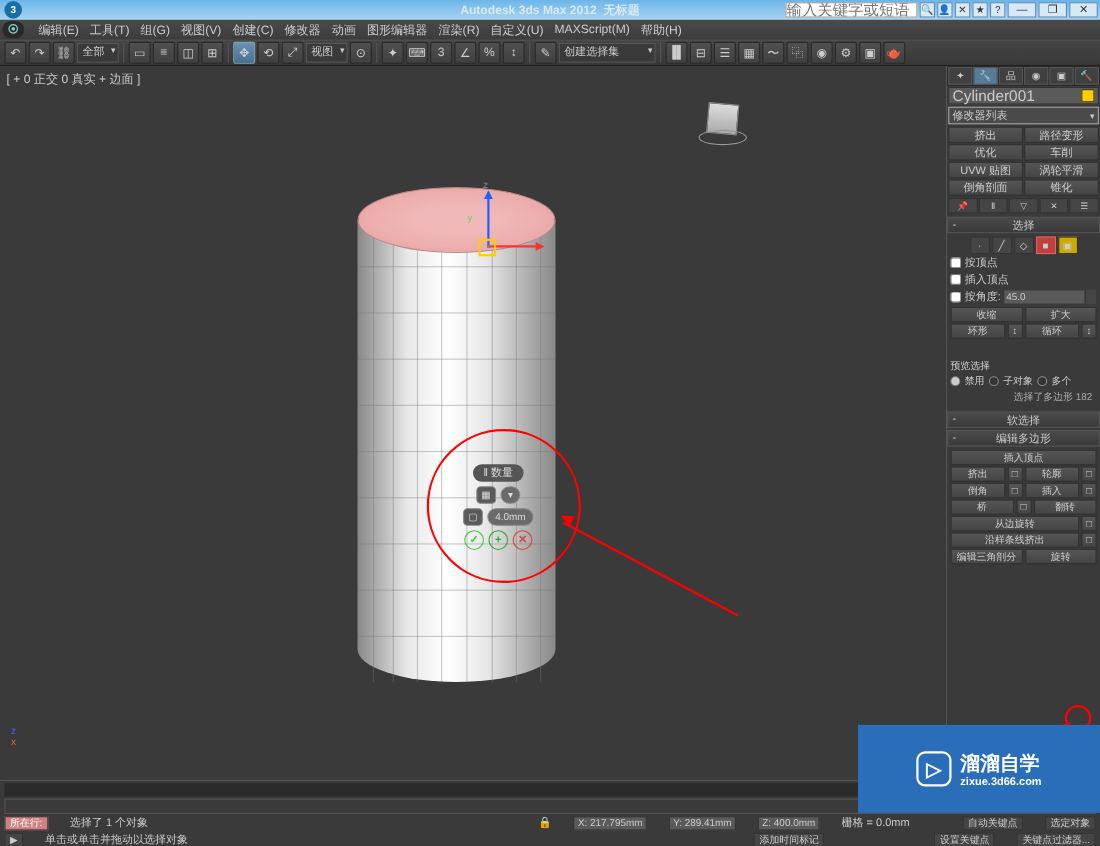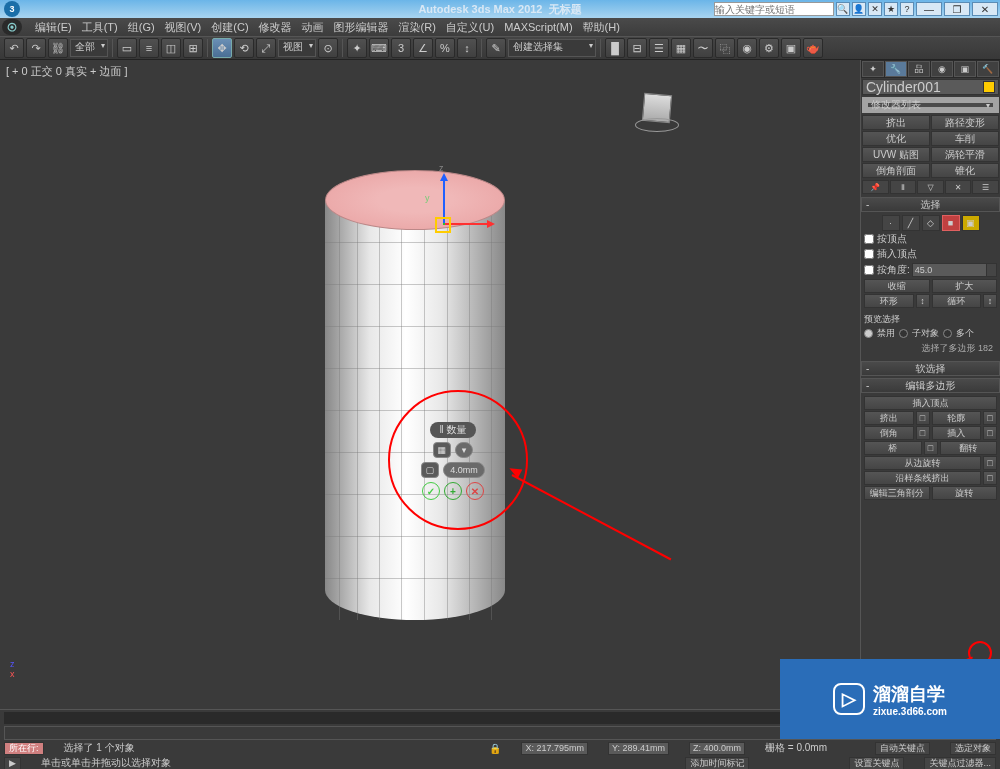--- a/index.html
+++ b/index.html
@@ -3,21 +3,21 @@
 <meta charset="utf-8">
 <style>
 * { margin: 0; padding: 0; box-sizing: border-box; font-family: "Microsoft YaHei", Arial, sans-serif; }
 body { width: 1000px; height: 769px; background: #3a3a3a; color: #cccccc; font-size: 11px; overflow: hidden; position: relative; }
 
 
 .titlebar { height: 18px; background: linear-gradient(#6bb5e8,#a8d4f0); display: flex; align-items: center; color: #fff; font-size: 11px; position: relative; }
 .titlebar .app-icon { width: 16px; height: 16px; background: #1a6ea8; border-radius: 8px; margin: 0 4px; display:flex;align-items:center;justify-content:center;color:#fff;font-size:9px;font-weight:bold;}
 .titlebar .title-text { position: absolute; left: 50%; transform: translateX(-50%); color: #d9e8f5; font-weight: bold; }
 .titlebar .right { margin-left: auto; display: flex; align-items: center; gap: 2px; padding-right: 2px; }
-.titlebar input.info { width: 120px; height: 14px; font-size: 10px; color: #888; border: 1px solid #999; background: #fff; }
+.titlebar input.info { width: 120px; height: 14px; font-size: 14px; color: #888; border: 1px solid #999; background: #fff; }
 .titlebar .sq { width: 14px; height: 14px; background: #d8e8f5; border: 1px solid #5a8cb5; font-size: 9px; display:flex;align-items:center;justify-content:center;color:#333; }
 .titlebar .winbtn { width: 26px; height: 14px; background: #d8e8f5; border: 1px solid #5a8cb5; display:flex;align-items:center;justify-content:center;font-size:10px;color:#333;}
 
 
 .menubar { height: 18px; background: linear-gradient(#4a4a4a,#3c3c3c); display: flex; align-items: center; padding-left: 2px; color: #ccc; font-size: 11px; }
 .menubar .logo { width: 20px; height: 16px; background: #2a2a2a; border-radius: 8px; margin-right: 8px; display:flex;align-items:center;justify-content:center;color:#8cc;font-size:10px;font-weight:bold;}
 .menubar span.mi { padding: 0 5px; cursor: default; }
 
 
 .toolbar { height: 24px; background: linear-gradient(#454545,#383838); border-top: 1px solid #555; border-bottom: 1px solid #222; display: flex; align-items: center; padding: 0 4px; gap: 2px; }
@@ -71,21 +71,21 @@
 .viewcube { position:absolute; top: 30px; right: 160px; width: 44px; height: 44px; }
 .viewcube .cube { width:28px;height:28px;background:linear-gradient(#ddd,#aaa);border:1px solid #888;transform:rotate(5deg);margin:4px auto;}
 .viewcube .ring { width:44px;height:14px;border:1px solid #999;border-radius:50%;position:absolute;bottom:2px;}
 
 
 .side-tabs { height: 18px; background: #2a2a2a; display:flex; gap:1px; padding:1px;}
 .side-tabs .t { flex:1;height:16px;background:#404040;border:1px solid #555;display:flex;align-items:center;justify-content:center;font-size:9px;}
 .side-tabs .t.on { background:#5a7a9a;}
 .obj-name { height: 16px; background: #5a5a5a; border:1px solid #333;margin:1px;padding:0 3px;font-size:14px;display:flex;align-items:center;}
 .obj-name .clr { width:12px;height:12px;background:#ffcc00;margin-left:auto;border:1px solid #333;}
-.drop { height:16px;background:#4a4a4a;border:6px solid #a3a3a3;margin:1px;padding:0 3px;font-size:10px;display:flex;align-items:center;position:relative;}
+.drop { height:16px;background:#4a4a4a;border:1px solid #a3a3a3;margin:1px;padding:0 3px;font-size:10px;display:flex;align-items:center;position:relative;}
 .drop::after{content:"▾";position:absolute;right:3px;font-size:8px;}
 .btn-grid { display:grid;grid-template-columns:1fr 1fr;gap:1px;padding:1px;}
 .btn-grid .b { height:15px;background:linear-gradient(#555,#454545);border:1px solid #333;font-size:10px;display:flex;align-items:center;justify-content:center;color:#ccc;}
 .stack-list { height:60px;background:#3a3a3a;border:1px solid #333;margin:1px;font-size:10px;}
 .stack-list .item { background:#4a6a8a;padding:1px 3px;color:#fff;}
 .stack-tools { height:16px;display:flex;gap:1px;padding:1px;}
 .stack-tools .st{flex:1;background:#454545;border:1px solid #333;font-size:8px;display:flex;align-items:center;justify-content:center;}
 .rollout-hdr { height:15px;background:linear-gradient(#4a4a4a,#3a3a3a);border:1px solid #555;font-size:10px;display:flex;align-items:center;justify-content:center;margin-top:2px;position:relative;}
 .rollout-hdr::before{content:"-";position:absolute;left:4px;}
 .rollout-body { padding:2px 3px;font-size:10px;}
@@ -332,21 +332,21 @@
       <div class="sub-row">
           <div class="wbtn">收缩</div>
           <div class="wbtn">扩大</div>
         </div>
       <div class="sub-row">
         <div class="wbtn">环形</div>
           <div class="wbtn sq">↕</div>
         <div class="wbtn">循环</div>
           <div class="wbtn sq">↕</div>
       </div>
-      <div style="font-size:9px;margin-top:5px">预览选择</div>
+      <div style="font-size:9px;margin-top:18px">预览选择</div>
       <div class="radio-row">
         <div class="r on"></div>
           <span>禁用</span>
         <div class="r"></div>
           <span>子对象</span>
         <div class="r"></div>
           <span>多个</span>
       </div>
       <div class="info-txt">选择了多边形 182</div>
     </div>

